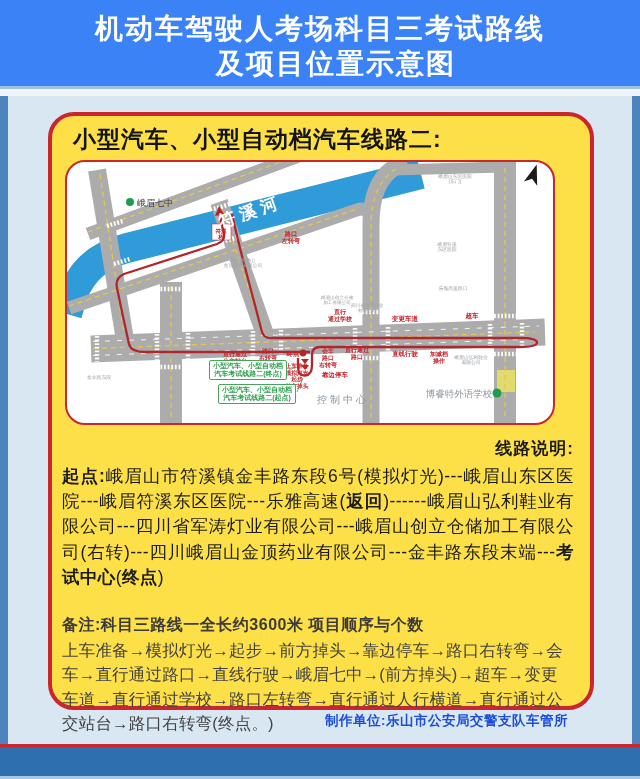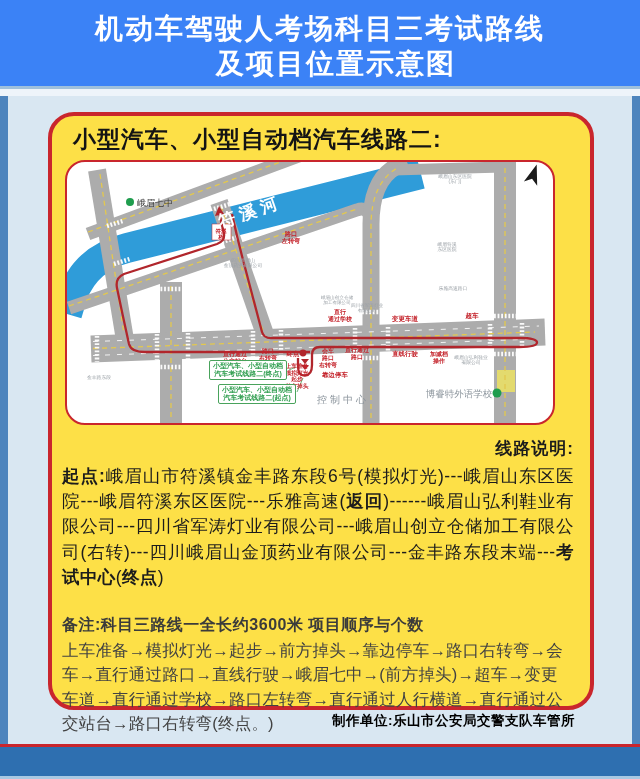--- a/index.html
+++ b/index.html
@@ -43,22 +43,22 @@
     color:#1c1c1c;
   }
   .desc .heading{font-size:17px;font-weight:bold;margin-bottom:4px;letter-spacing:1px;text-align:right;}
   .desc .body{font-size:17.5px;line-height:1.44;letter-spacing:0.4px;text-align:justify;}
   .notes{
     position:absolute;left:10px;top:499px;width:512px;color:#3b3b3b;
   }
   .notes .line1{font-size:16px;font-weight:bold;letter-spacing:0.5px;margin-bottom:2px;}
   .notes .body{font-size:16.5px;line-height:1.48;letter-spacing:0.2px;color:#424242;}
   .footer-credit{
-    position:absolute;left:332px;top:712px;
-    font-size:13.5px;font-weight:bold;color:#000000;letter-spacing:0.5px;
+    position:absolute;left:325px;top:712px;
+    font-size:13.5px;font-weight:bold;color:#1d4ed8;letter-spacing:0.5px;
   }
   .red-line{position:absolute;left:0;top:744px;width:640px;height:3px;background:#c9262d;}
   .footer-band{position:absolute;left:0;top:747px;width:640px;height:32px;background:#2e6fb0;}
   .footer-band .bottom-strip{position:absolute;left:0;bottom:0;width:640px;height:3px;background:#a8c8e2;}
   svg text{font-family:"Liberation Sans","DejaVu Sans",sans-serif;}
 </style>
 </head>
 <body>
 
 <div class="sidebar left"></div>

